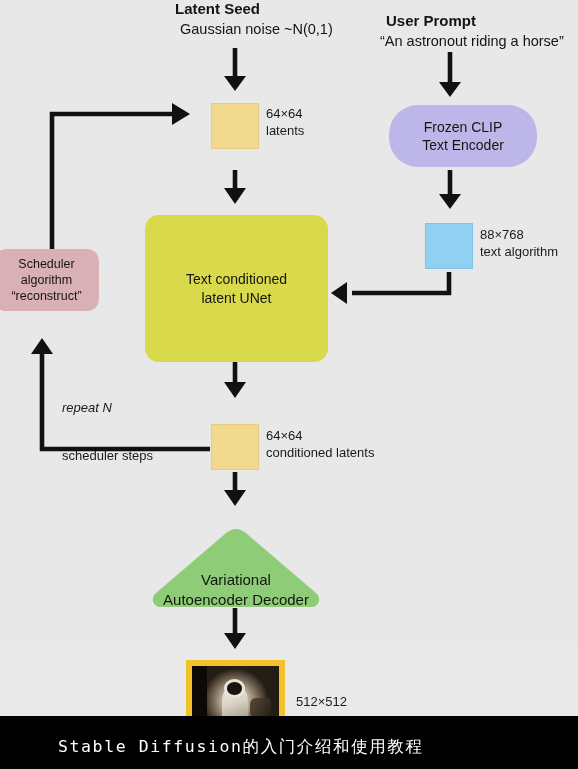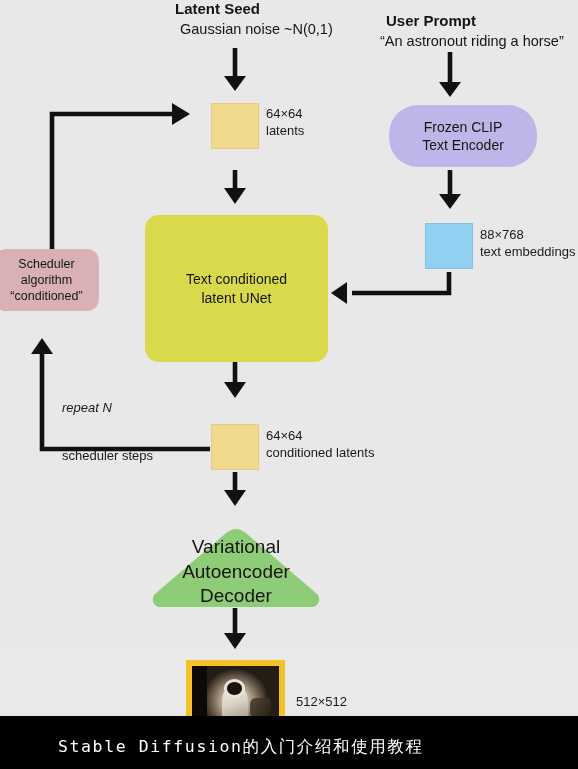--- a/index.html
+++ b/index.html
@@ -242,54 +242,54 @@
       <div class="boxtext">
         <div>
           <div>Frozen CLIP</div>
           <div>Text Encoder</div>
         </div>
       </div>
     </div>
 
     <div class="node sq-embed" style="left:425px; top:223px; width:48px; height:46px;"></div>
     <div class="lbl sidelbl" style="left:480px; top:227px;">88×768</div>
-    <div class="lbl sidelbl" style="left:480px; top:244px;">text embeddings</div>
+    <div class="lbl sidelbl" style="left:480px; top:244px;">text algorithm</div>
 
     <div class="node rr-unet" style="left:145px; top:215px; width:183px; height:147px;">
       <div class="boxtext">
         <div>
           <div>Text conditioned</div>
           <div>latent UNet</div>
         </div>
       </div>
     </div>
 
     <div class="node rr-sched" style="left:-6px; top:249px; width:105px; height:62px;">
       <div class="boxtext" style="font-size:12.5px;">
         <div>
           <div>Scheduler</div>
           <div>algorithm</div>
-          <div>“conditioned”</div>
+          <div>“reconstruct”</div>
         </div>
       </div>
     </div>
 
     <div class="lbl sidelbl" style="left:62px; top:400px; font-style:italic;">repeat N</div>
     <div class="lbl sidelbl" style="left:62px; top:428px;margin-top:20px;">scheduler steps</div>
 
     <div class="node sq-latents" style="left:211px; top:424px; width:48px; height:46px;"></div>
     <div class="lbl sidelbl" style="left:266px; top:428px;">64×64</div>
     <div class="lbl sidelbl" style="left:266px; top:445px;">conditioned latents</div>
 
     <div class="node" style="left:148px; top:527px; width:176px; height:82px;">
       <svg class="vae" viewBox="0 0 176 82" preserveAspectRatio="none">
         <path d="M88,2 C92,2 96,4 99,7 L168,66 C174,71 171,80 163,80
                  L13,80 C5,80 2,71 8,66 L77,7 C80,4 84,2 88,2 Z" fill="#8fcc78"></path>
       </svg>
-      <div class="boxtext" style="align-items:flex-end; padding-bottom:12px; font-size:19px;">
+      <div class="boxtext" style="align-items:flex-end; padding-bottom:12px; font-size:15px;">
         <div>
           <div>Variational</div>
           <div>Autoencoder Decoder</div>
         </div>
       </div>
     </div>
 
     <div class="photo" style="left:186px; top:660px; width:99px; height:74px;">
       <div class="photo-inner">
         <div class="photo-dark-left"></div>

